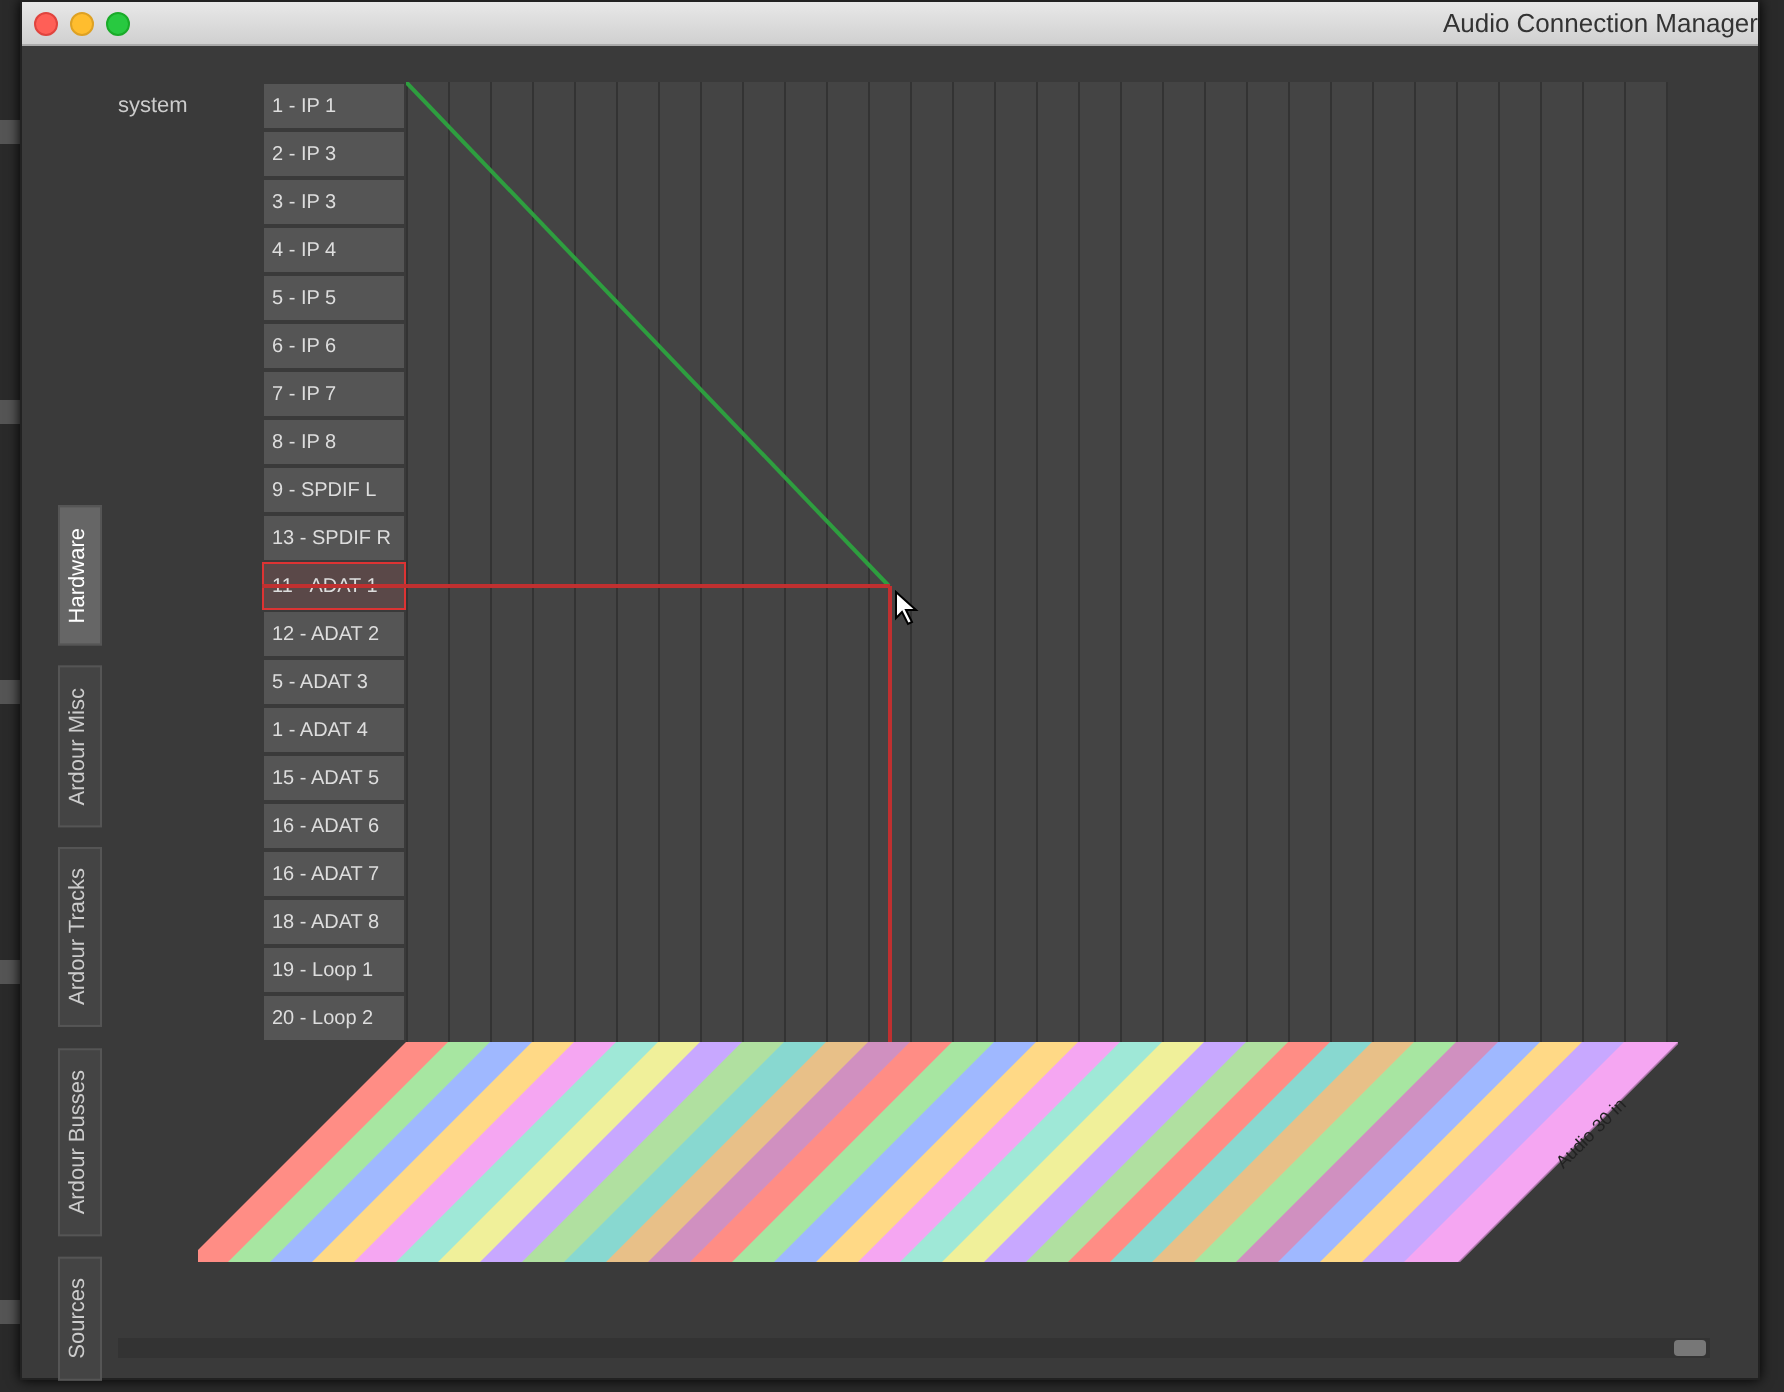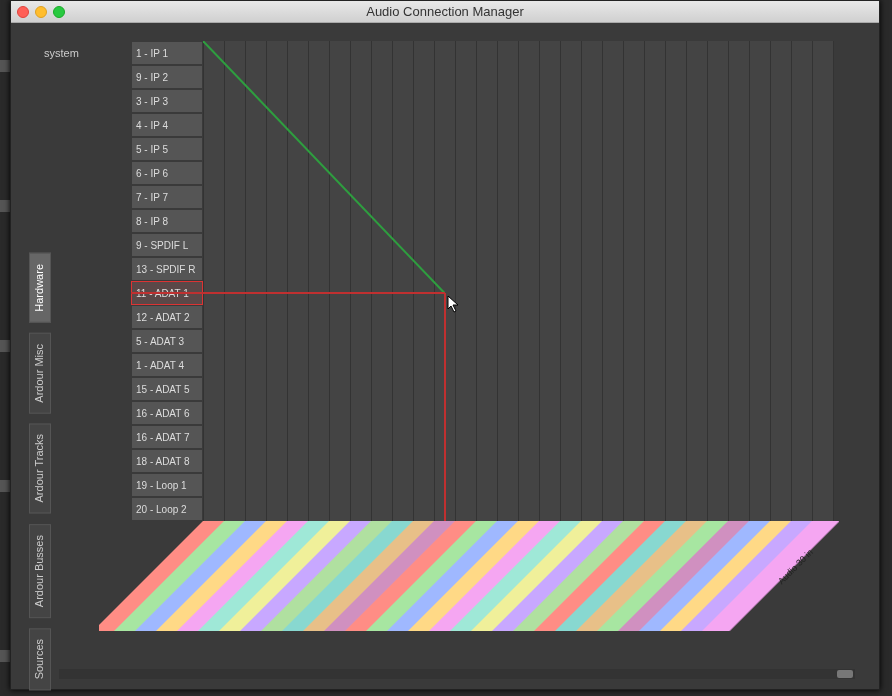--- a/index.html
+++ b/index.html
@@ -31,21 +31,21 @@
     align-items: center;
     padding: 0 6px;
     position: relative;
   }
   .traffic { display: flex; gap: 6px; }
   .tl-btn { width: 12px; height: 12px; border-radius: 50%; }
   .tl-close { background: #ff5f57; border: 1px solid #e0443e; }
   .tl-min   { background: #ffbd2e; border: 1px solid #dea123; }
   .tl-max   { background: #28c940; border: 1px solid #1aab29; }
   .titlebar .title {
-    position: absolute; left: 0; right: 0; text-align: center;
+    position: absolute; left: 0; right: 0; text-align: right;
     font-size: 13px; color: #333;
   }
   .content {
     position: absolute;
     top: 22px; left: 0; right: 0; bottom: 0;
     background: #3a3a3a;
   }
   
   .sidetabs {
     position: absolute;
@@ -67,21 +67,21 @@
     text-align: center;
     cursor: pointer;
   }
   .sidetabs .vtab.active {
     background: #666;
     color: #fff;
   }
   
   .system-label {
     position: absolute;
-    left: 33px; top: 24px;
+    left: 48px; top: 24px;
     font-size: 11px; color:#ccc;
   }
   
   .rows {
     position: absolute;
     left: 120px; top: 18px;
     width: 72px;
   }
   .rows .row {
     height: 24px;
@@ -204,21 +204,21 @@
         <div class="vtab">Ardour Misc</div>
         <div class="vtab">Ardour Tracks</div>
         <div class="vtab">Ardour Busses</div>
         <div class="vtab">Sources</div>
       </div>
 
     <div class="system-label">system</div>
 
     <div class="rows" id="rows">
         <div class="row">1 - IP 1</div>
-        <div class="row">9 - IP 2</div>
+        <div class="row">2 - IP 3</div>
         <div class="row">3 - IP 3</div>
         <div class="row">4 - IP 4</div>
         <div class="row">5 - IP 5</div>
         <div class="row">6 - IP 6</div>
         <div class="row">7 - IP 7</div>
         <div class="row">8 - IP 8</div>
         <div class="row">9 - SPDIF L</div>
         <div class="row">13 - SPDIF R</div>
         <div class="row selected">11 - ADAT 1</div>
         <div class="row">12 - ADAT 2</div>

